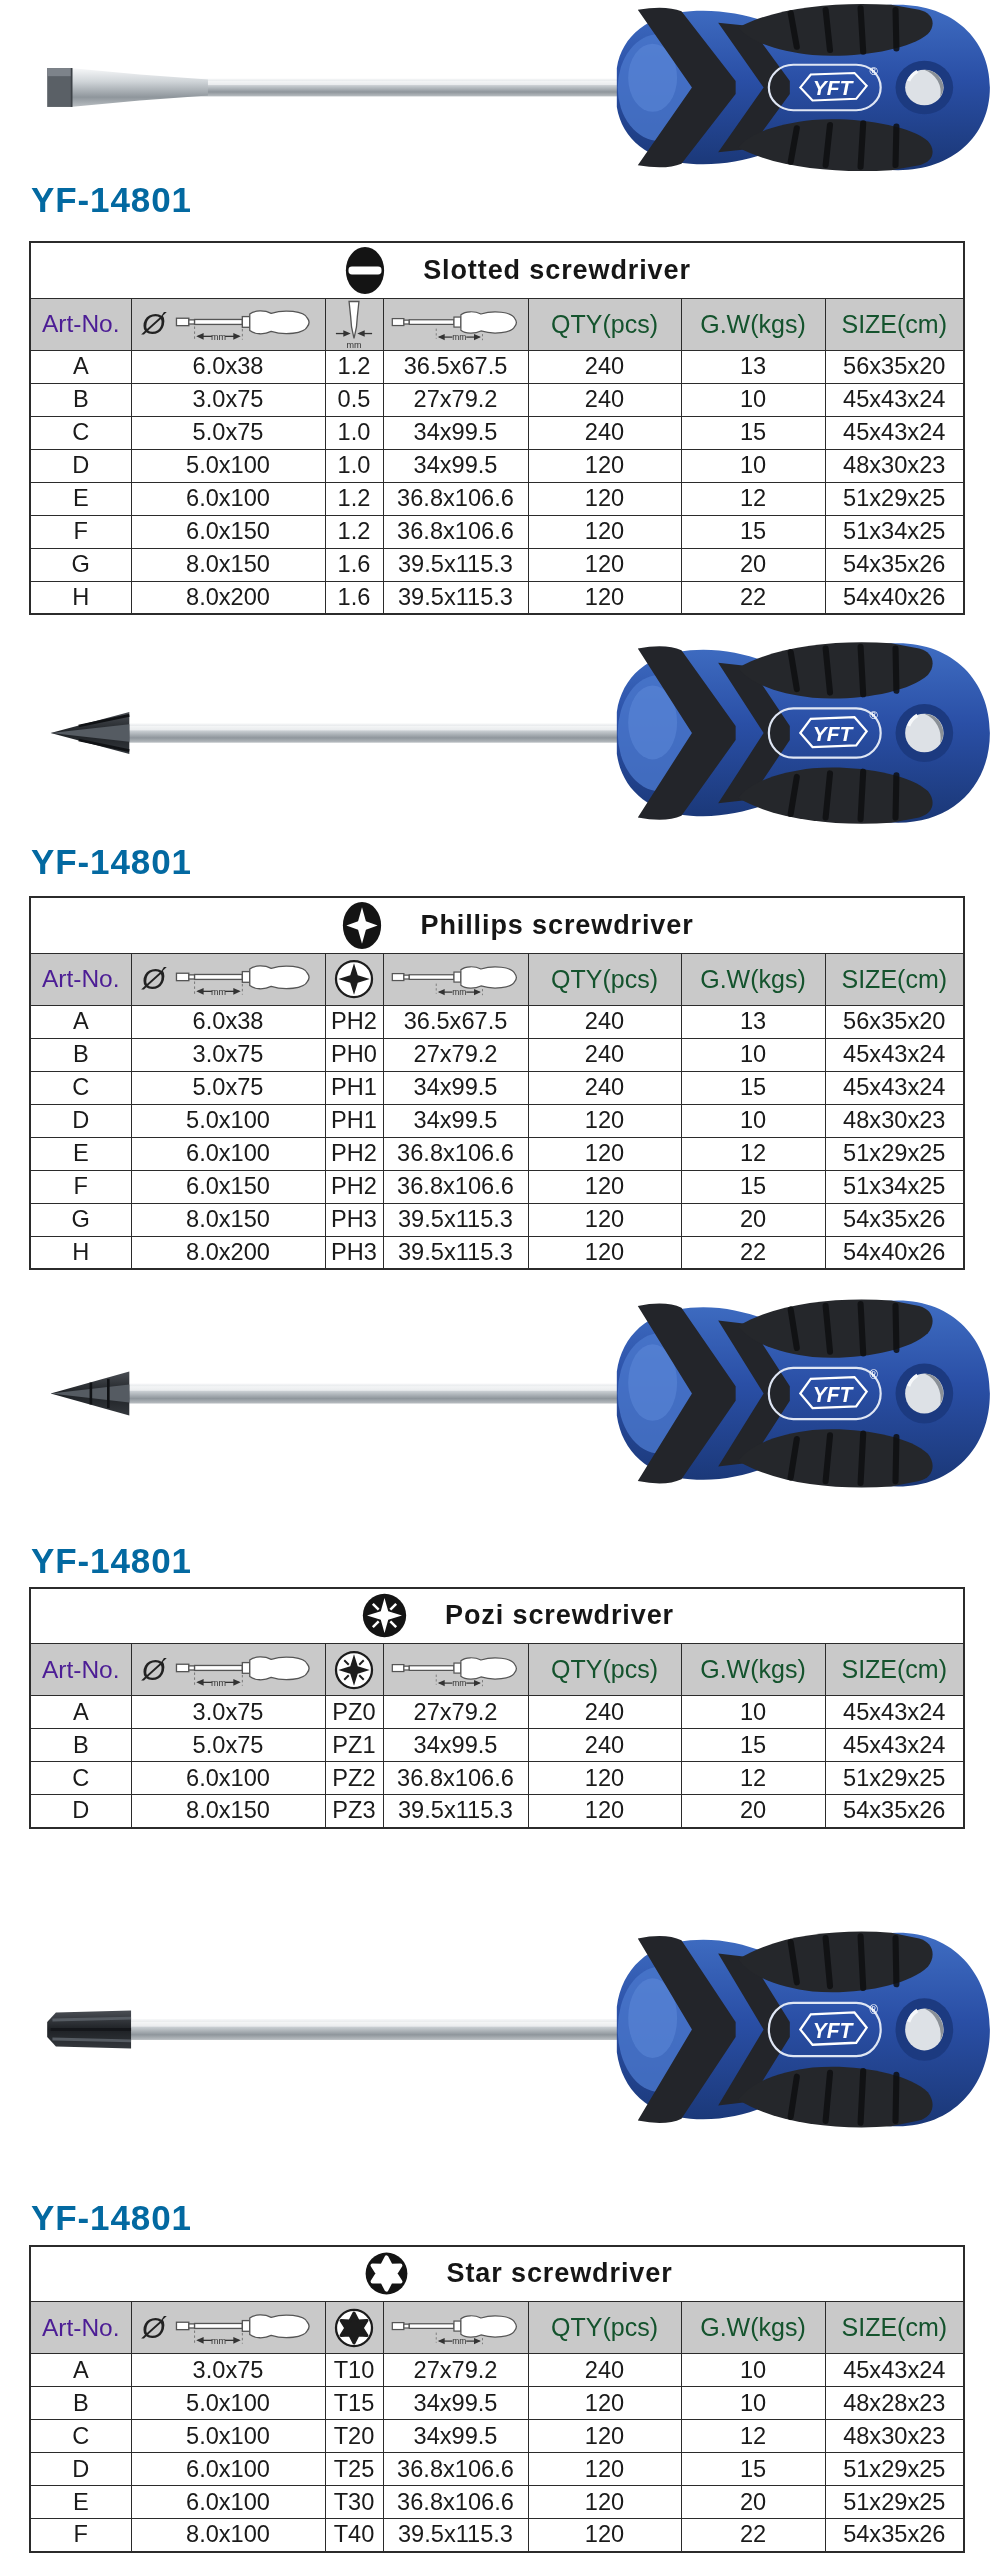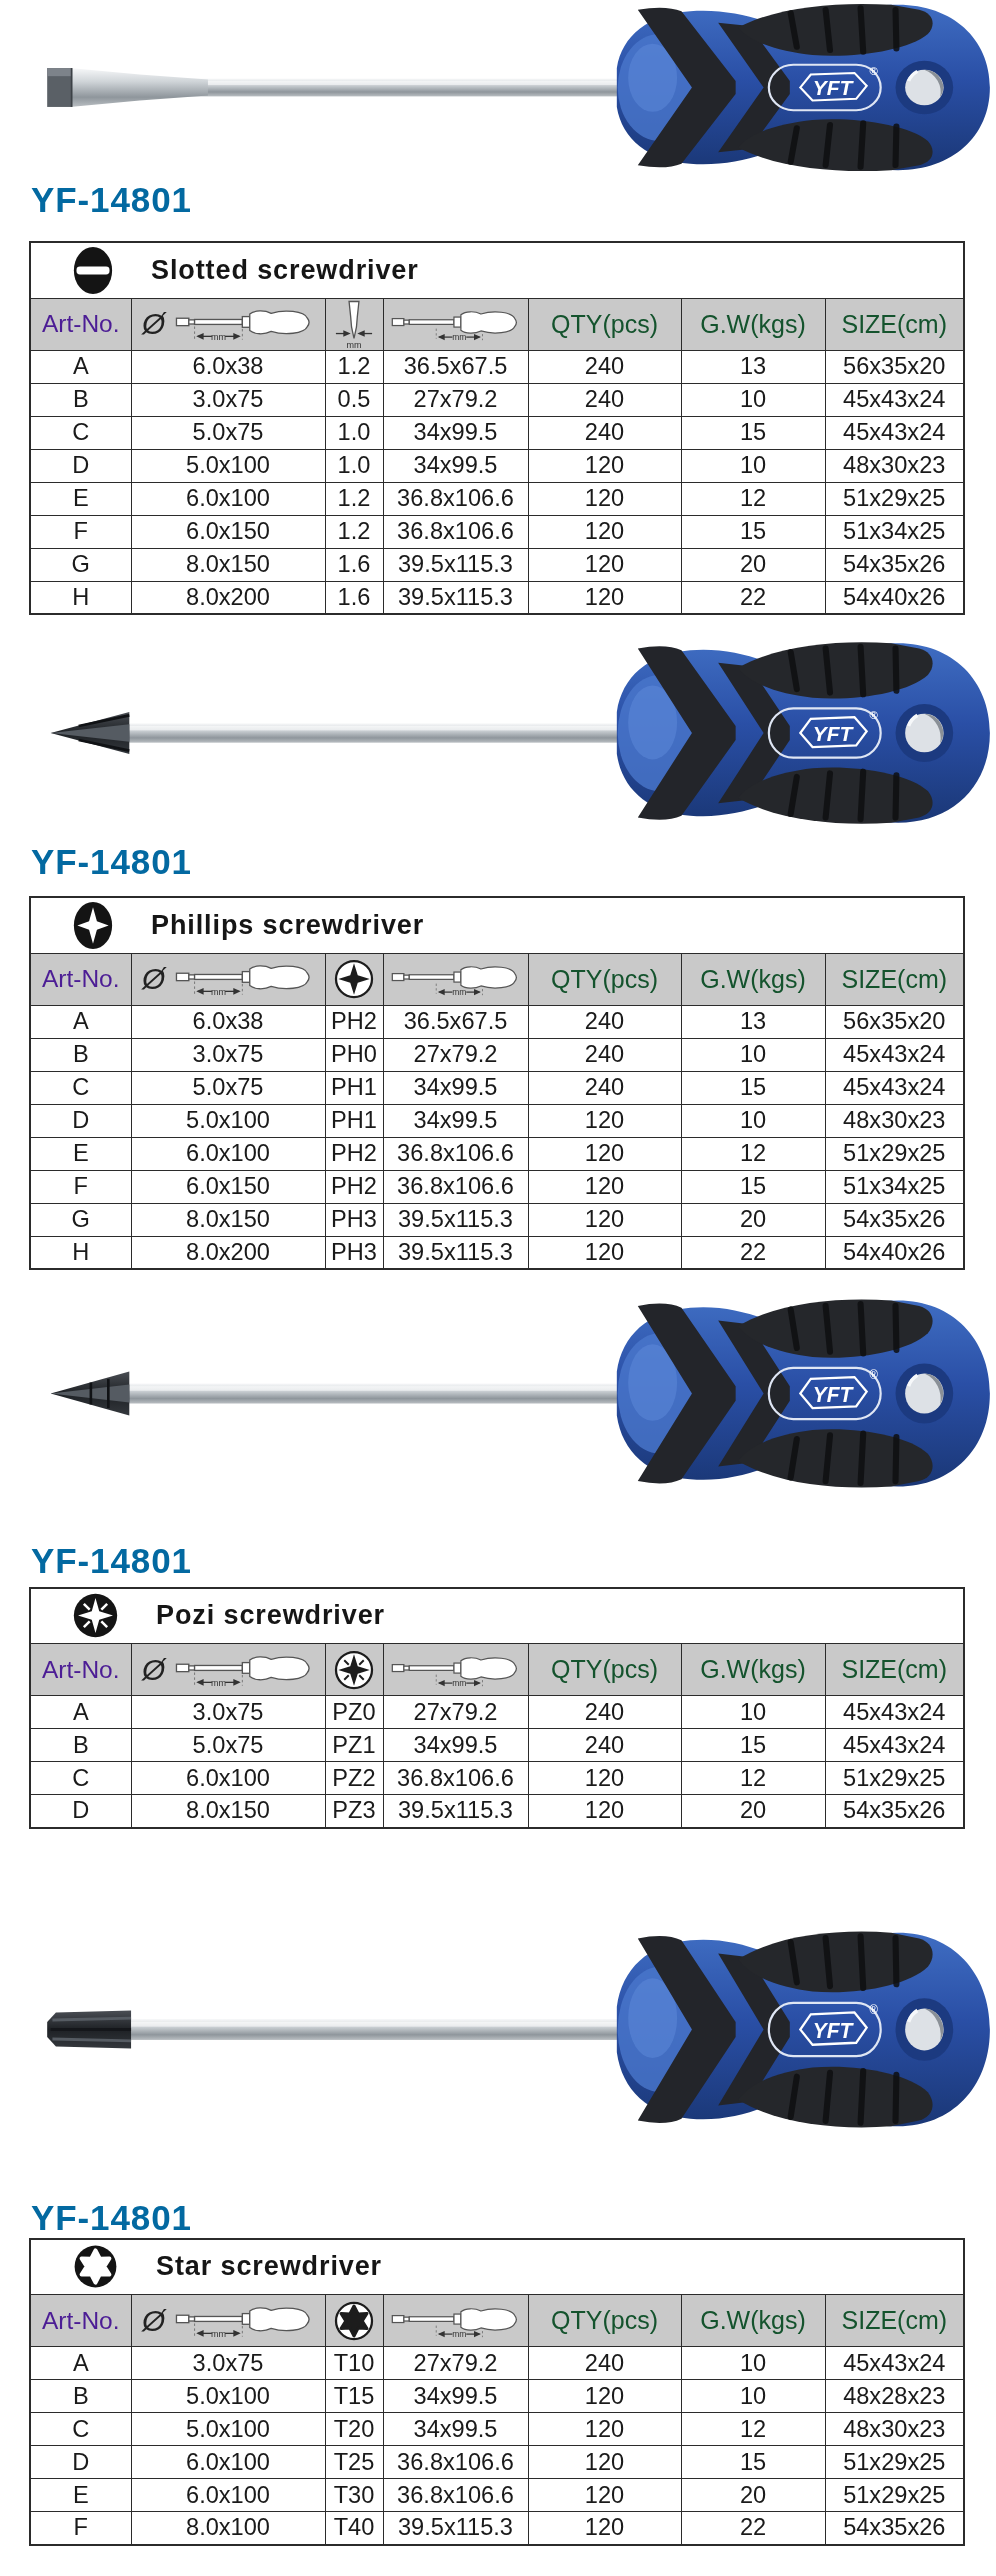--- a/index.html
+++ b/index.html
@@ -16,42 +16,42 @@
     margin-left:31px; line-height:40px;
   }
   table.spec {
     border-collapse:collapse; table-layout:fixed; width:935px;
     margin-left:29px; border:2.6px solid #2b2b2b;
   }
   table.spec td, table.spec th { border:1.7px solid #2b2b2b; text-align:center; vertical-align:middle; }
   tr.title-row td {
     height:56px; background:#ffffff; text-align:left; padding-left:42px;
   }
-  .title-inner { display:flex; align-items:center; gap:38px; }
+  .title-inner { display:flex; align-items:center; gap:38px;justify-content:center; }
   .type-title { font-size:27px; font-weight:bold; color:#161616; letter-spacing:0.9px; }
   tr.head-row th { height:52px; background:#c9c9c9; font-weight:normal; }
   th.art-cell { background:#e60012; color:#4c1d95; font-weight:bold; font-size:24.5px; }
   .head-label { font-size:25px; color:#14532d; }
   .dia-wrap { display:flex; align-items:center; justify-content:center; gap:8.7px; }
   .dia-symbol { font-size:30px; font-style:italic; color:#222; }
   tbody tr { height:33px; }
   tbody td { font-size:23.6px; color:#1a1a1a; background:#fff; }
   
   #sec-slotted  .photo { height:175px; }
   #sec-slotted  .code  { margin-top:5.2px; }
   #sec-slotted  table  { margin-top:21px; }
   #sec-phillips .photo { height:190px; margin-top:23px; }
   #sec-phillips .code  { margin-top:14px; }
   #sec-phillips table  { margin-top:14px;border-radius:24px; }
   #sec-pozi     .photo { height:197px; margin-top:24.5px; }
   #sec-pozi     .code  { margin-top:49px; }
   #sec-pozi     table  { margin-top:6px; }
   #sec-star     .photo { height:205px; margin-top:98px; }
   #sec-star     .code  { margin-top:66px; }
-  #sec-star     table  { margin-top:0; }
+  #sec-star     table  { margin-top:7px; }
   .icon-svg { display:block; }
 </style>
 </head>
 <body>
 
 <svg width="0" height="0" style="position:absolute" aria-hidden="true">
   <defs>
     <linearGradient id="gradBlue" x1="0" y1="0" x2="0" y2="1">
       <stop offset="0" stop-color="#3f6dc2"></stop>
         <stop offset="0.45" stop-color="#2a4fa6"></stop>

